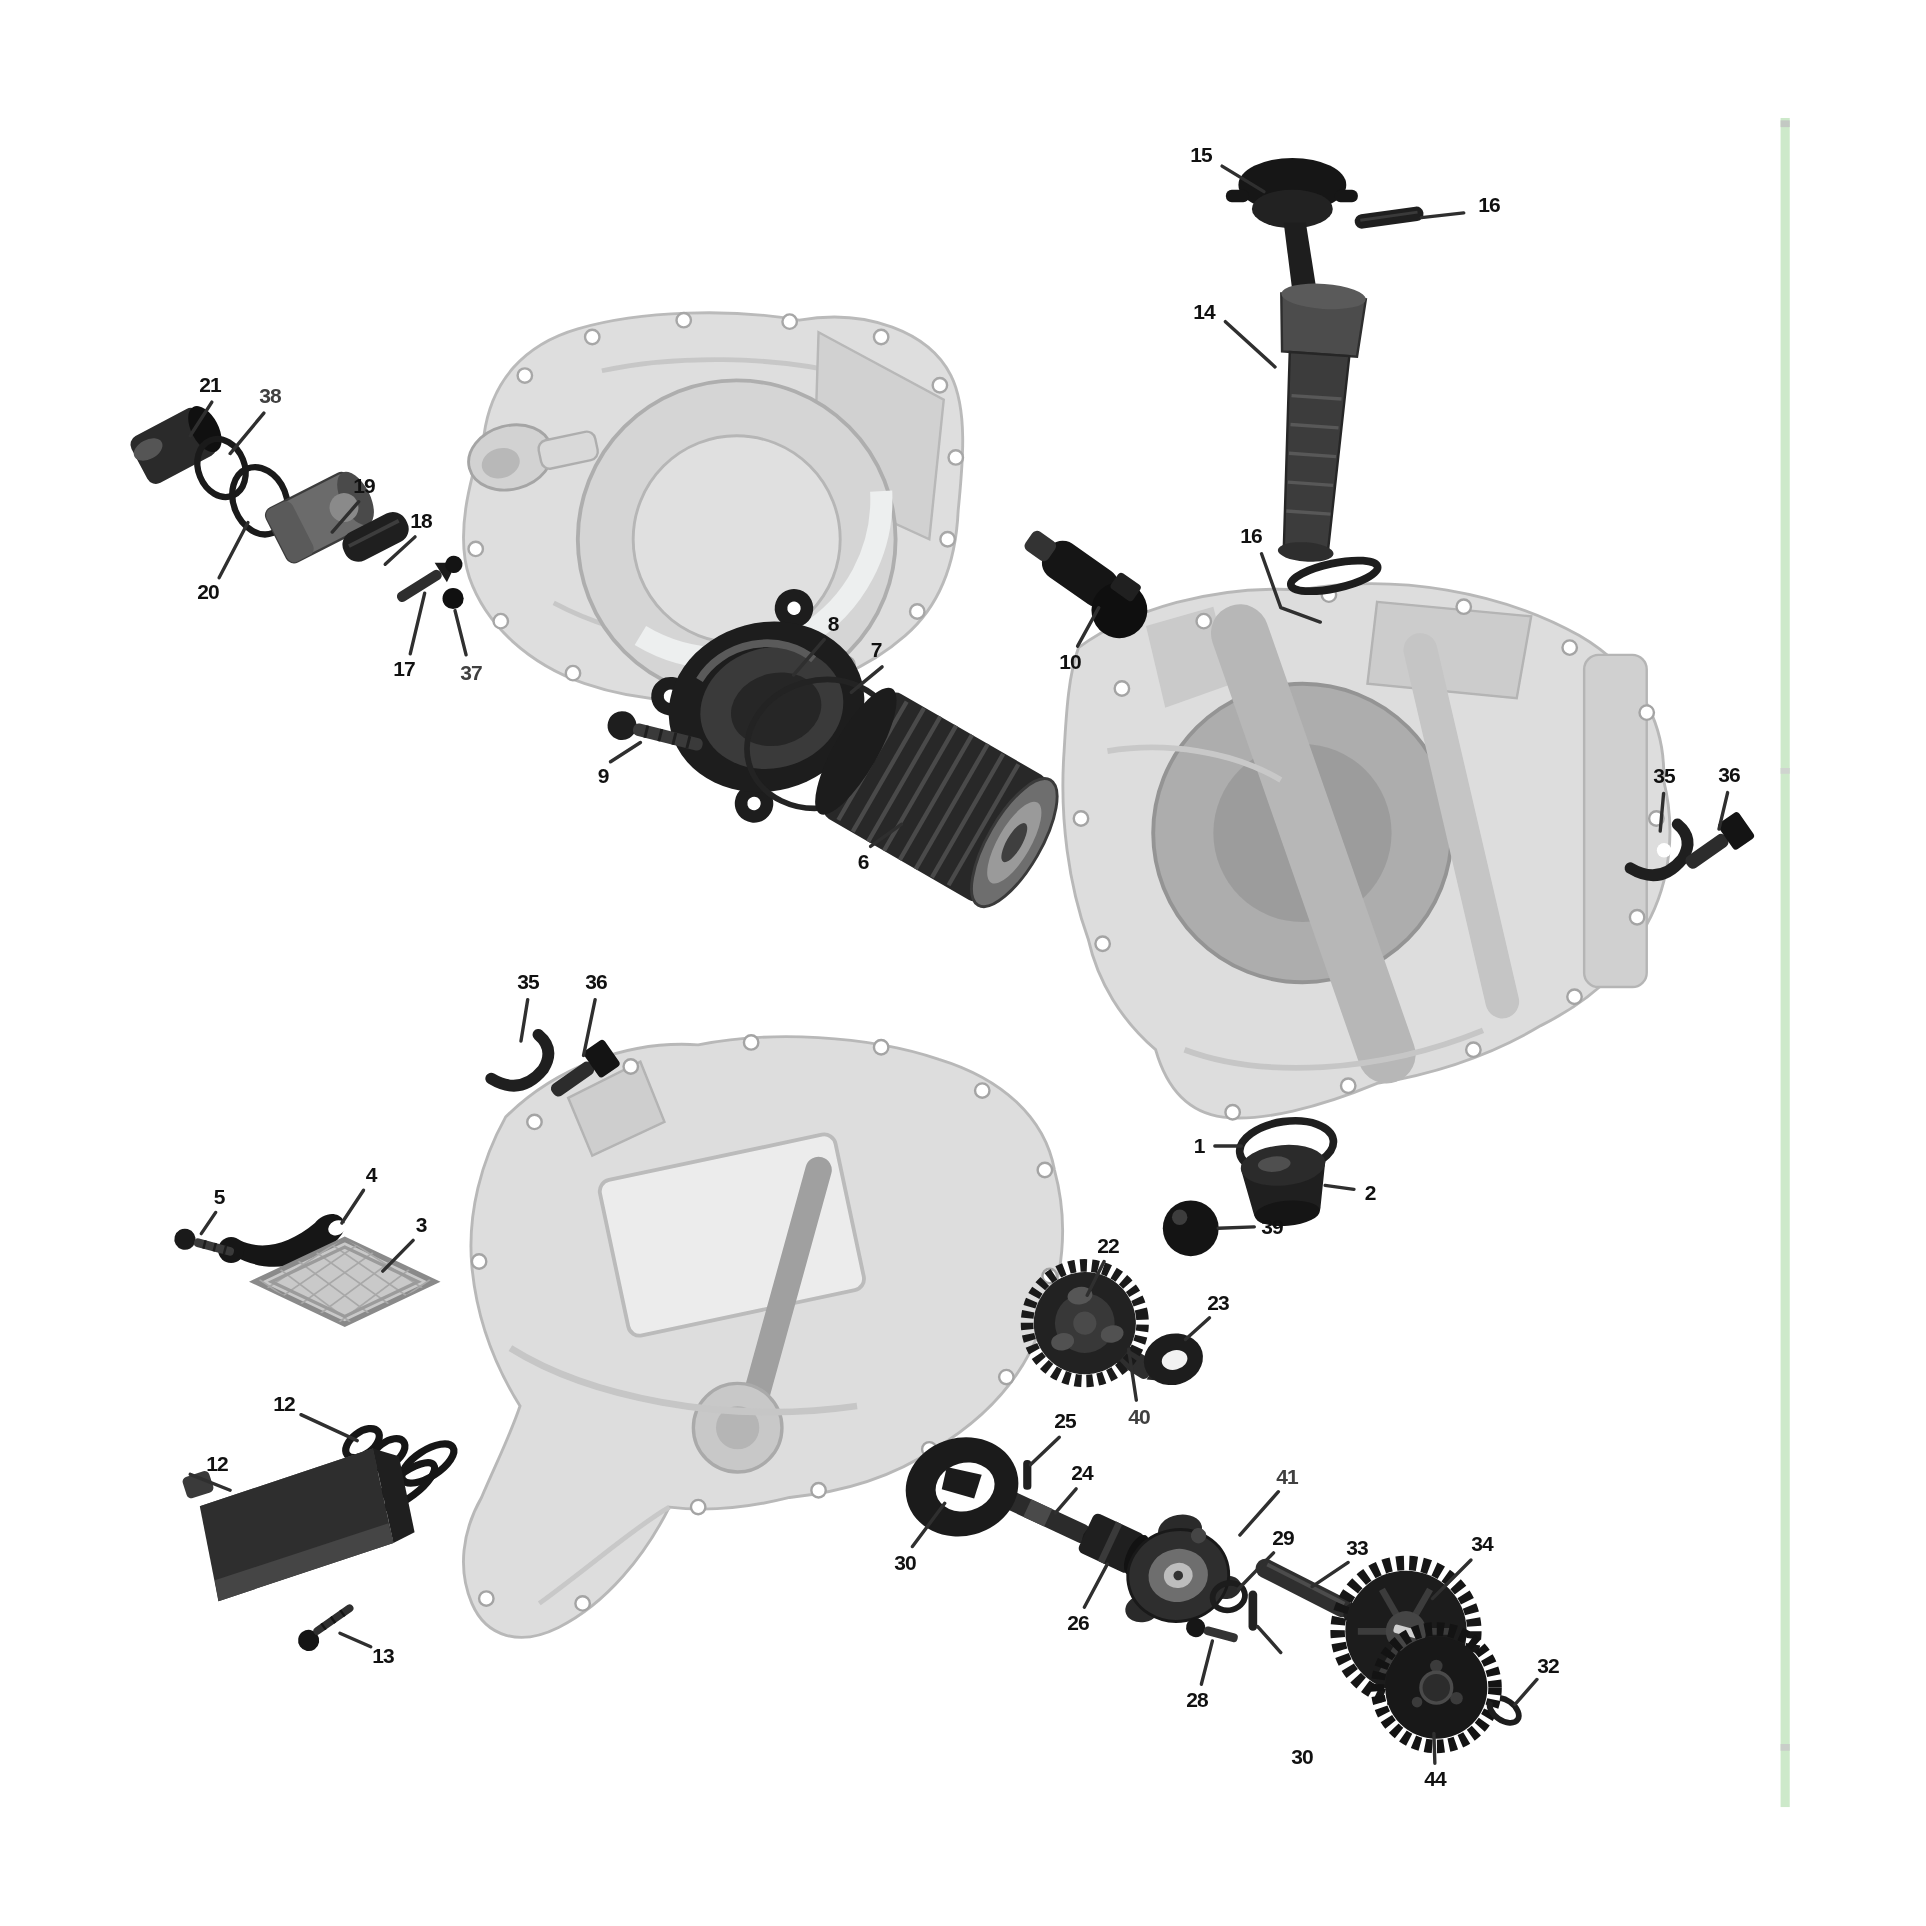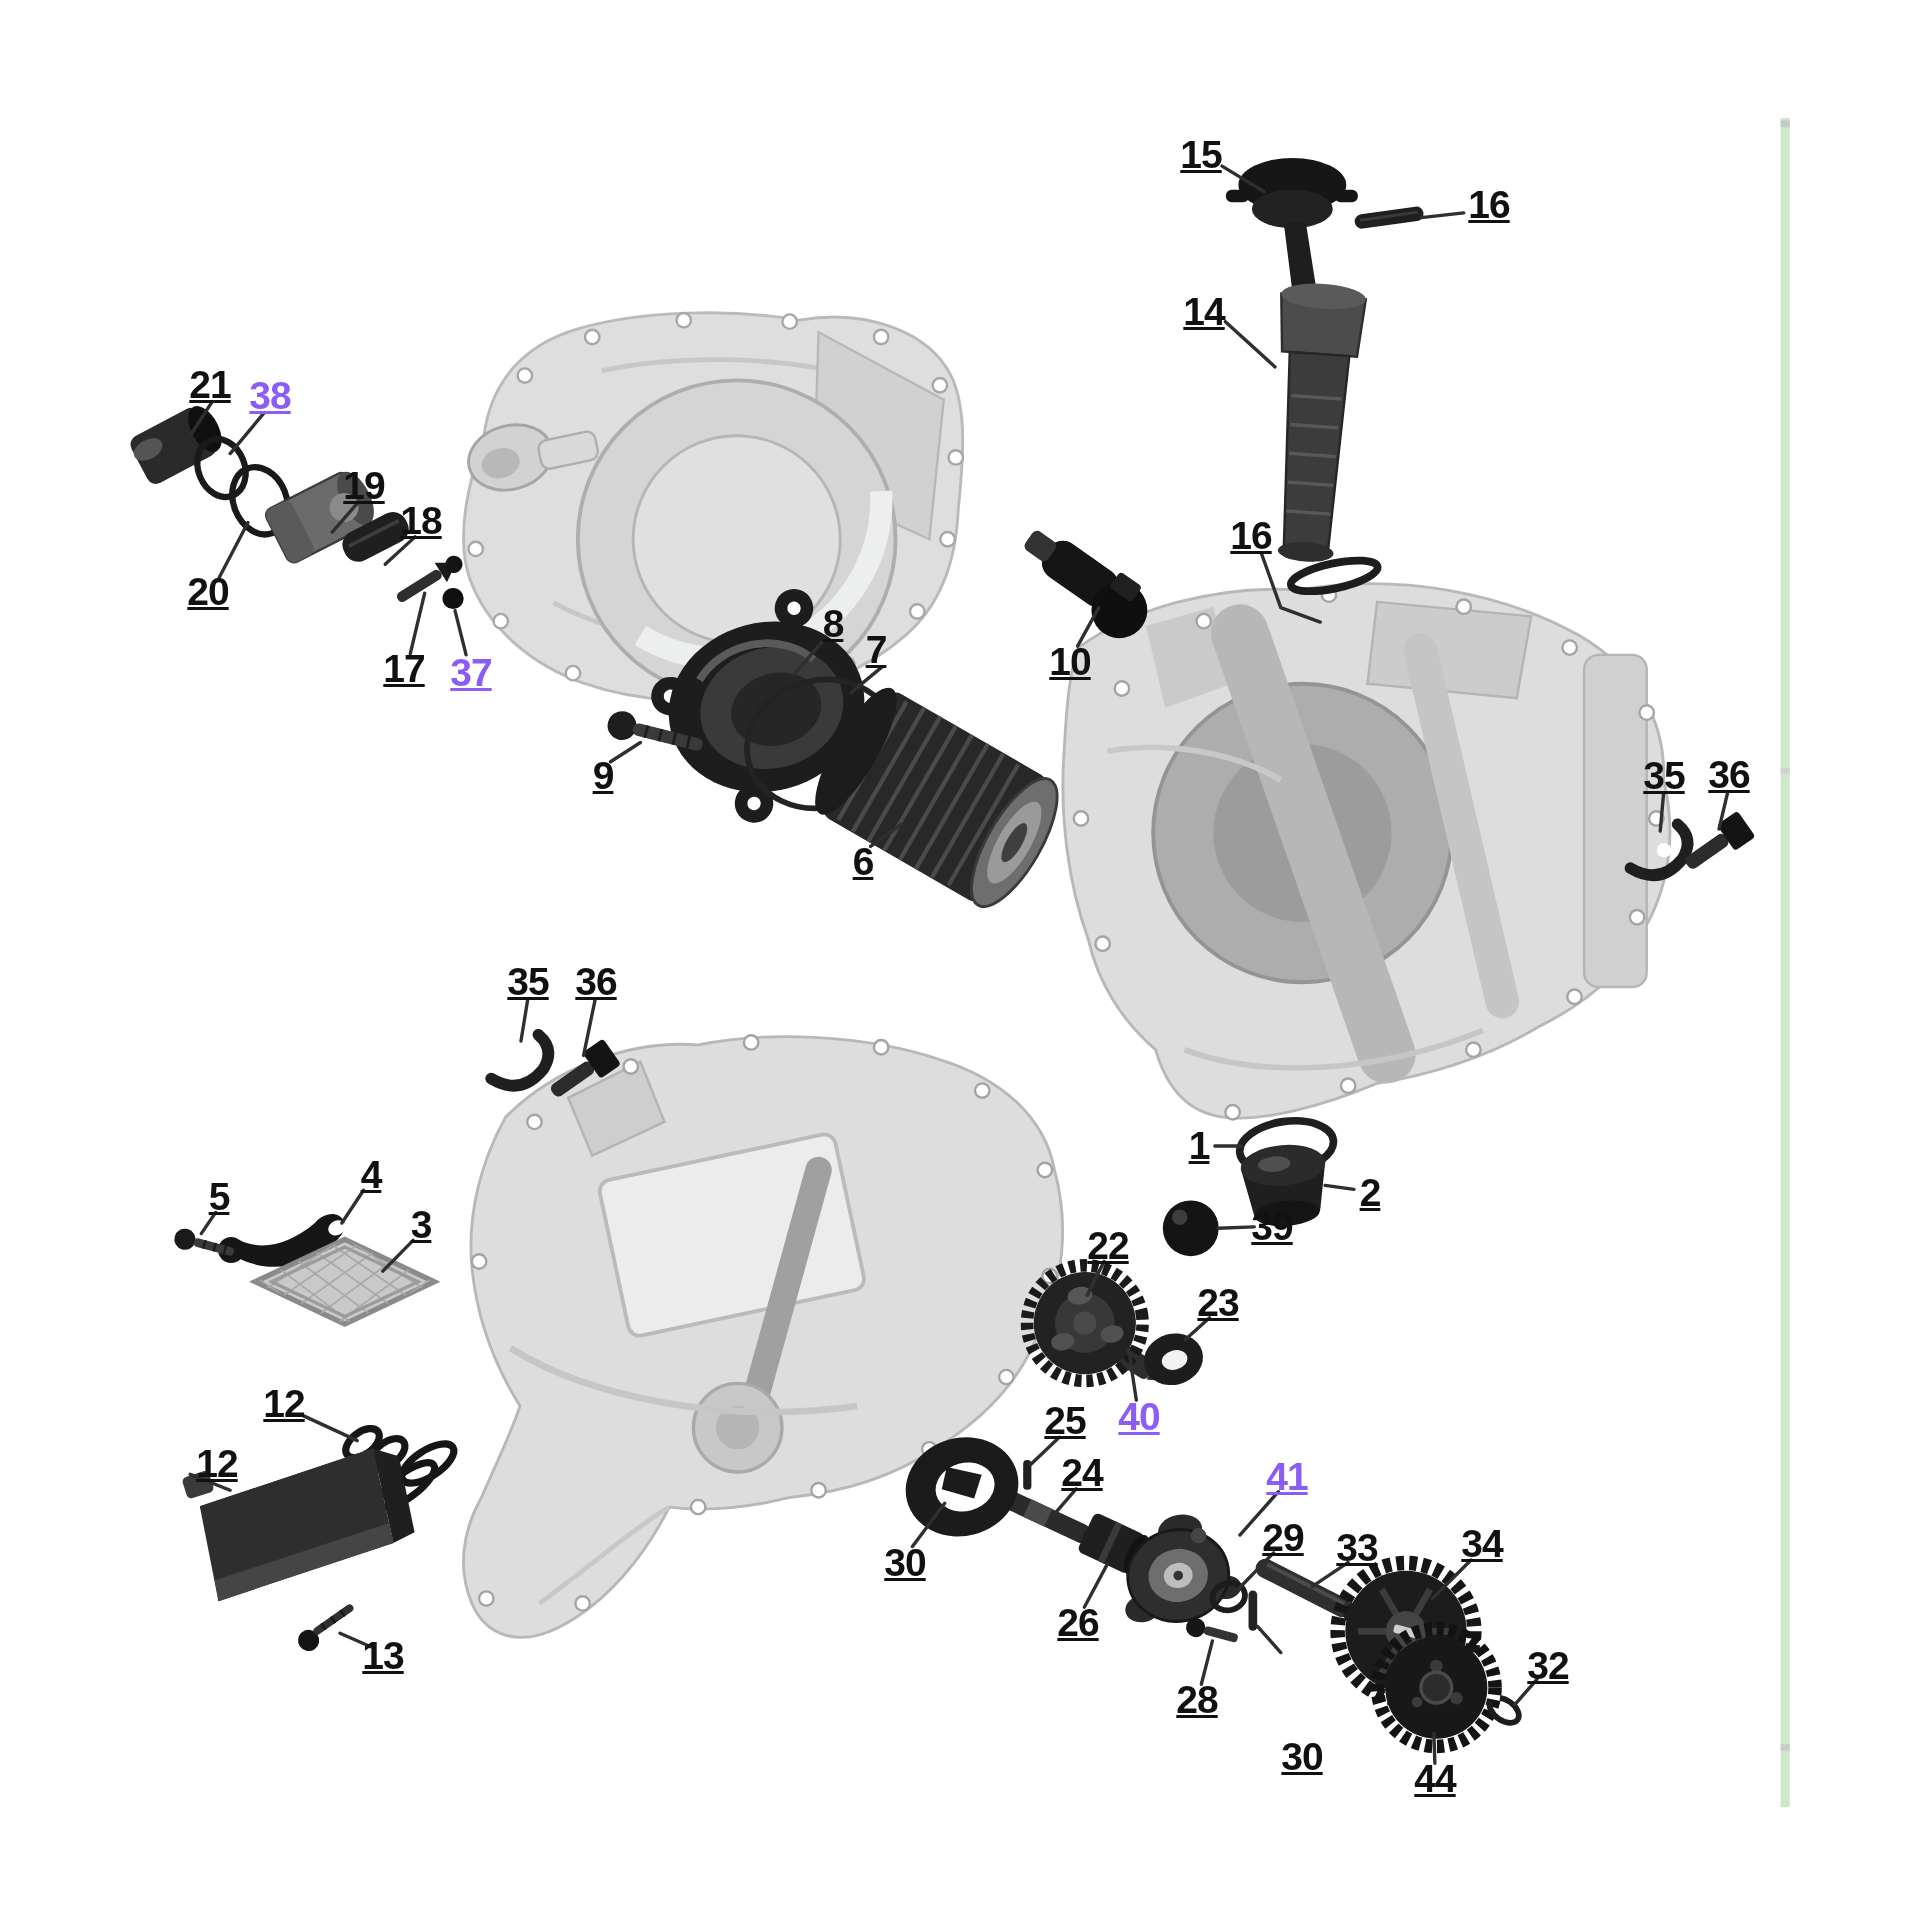--- a/index.html
+++ b/index.html
@@ -4,28 +4,27 @@
 <style>
   html,body{margin:0;padding:0;background:#ffffff;}
   body{width:1926px;height:1926px;position:relative;font-family:"Liberation Sans",sans-serif;}
   #stage{position:absolute;left:0;top:0;width:1926px;height:1926px;}
   #base-svg{position:absolute;left:0;top:0;}
   #callout-layer{position:absolute;left:0;top:0;width:1926px;height:1926px;pointer-events:none;}
   .callout{
     position:absolute;
     transform:translate(-50%,-50%);
     font-weight:bold;
-    font-size:39px;
+    font-size:21px;
     letter-spacing:-1px;
     color:#111111;
     font-family:"Liberation Sans",sans-serif;
     white-space:nowrap;
-    text-decoration:underline;
   }
-  .callout.blue{color:#8b5cf6;}
+  .callout.blue{color:#404040;}
 </style>
 </head>
 <body>
 
 <div id="stage">
 
 <svg id="base-svg" width="1926" height="1926" viewBox="0 0 4000 4000" xmlns="http://www.w3.org/2000/svg">
 
   <rect id="green-rule" x="3698" y="245" width="19" height="3508" fill="#cde9ca"></rect>
   <rect x="3698" y="250" width="19" height="14" fill="#c3c9c3"></rect>

